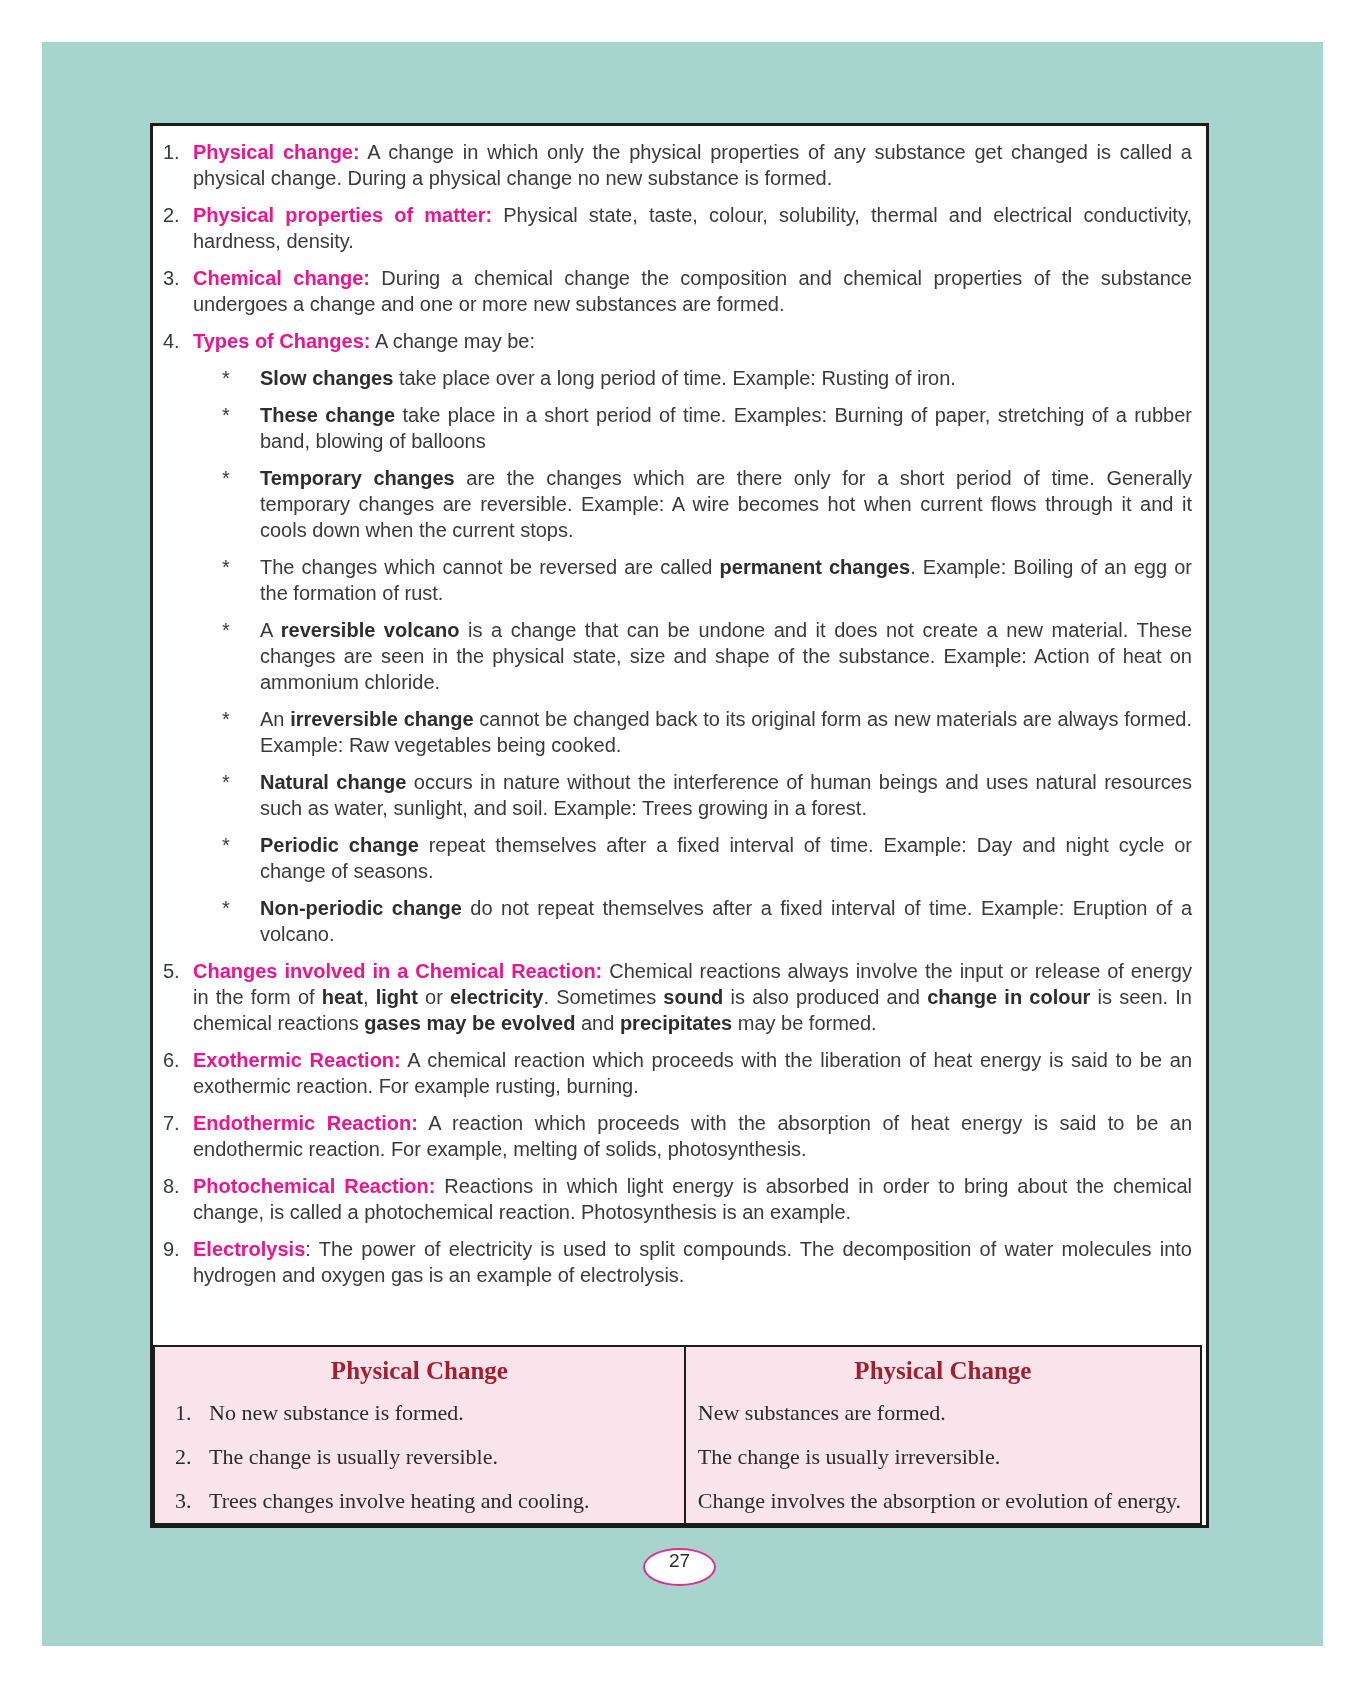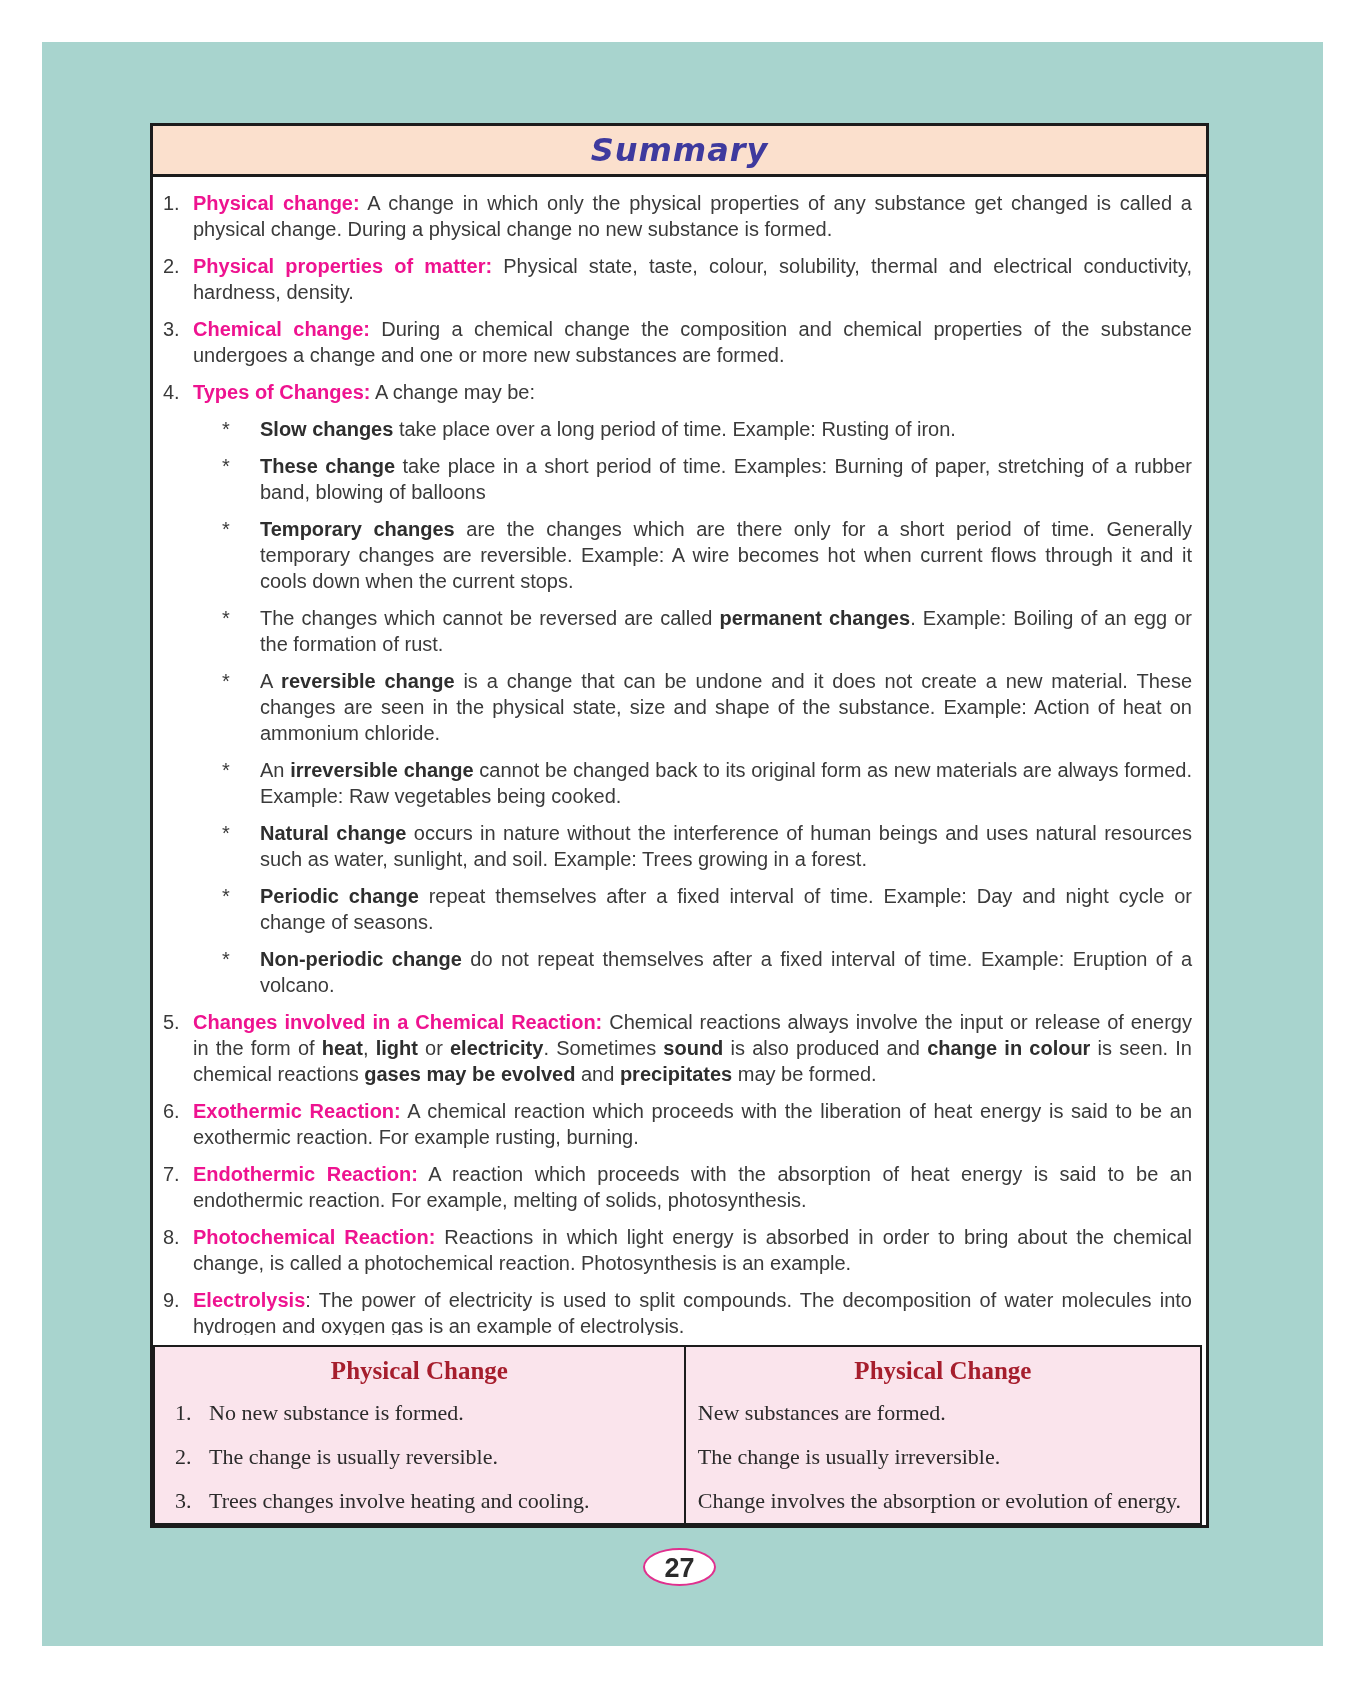--- a/index.html
+++ b/index.html
@@ -55,33 +55,30 @@
   }
   table.compare td { font-size:22px; padding:9px 12px 9px 12px; vertical-align:top; }
   table.compare .col-left { border-right:2px solid #1c1c1c; width:50.7%; }
   td.cell-left { display:table-cell; }
   .cell-left-inner { display:flex; }
   .row-num { width:42px; flex:0 0 42px; padding-left:8px; }
 
   .page-badge {
     position:absolute; left:643px; top:1548px; width:73px; height:38px;
     background:#ffffff; border:2px solid #e0308e; border-radius:50%;
-    display:flex; align-items:flex-end; justify-content:center;
-    font-size:27px; color:#2b2b2b;font-weight:bold;
+    display:flex; align-items:flex-start; justify-content:center;
+    font-size:19px; color:#2b2b2b;
   }
 </style>
 </head>
 <body>
 
 <div class="teal-panel"></div>
 
 <div class="content-box">
-  <div class="summary-header">
-    <span class="summary-title">Summary</span>
-  </div>
 
   <div class="list">
       <div class="item">
         <span class="num">1.</span>
         <div class="text"><span class="heading">Physical change:</span><span> A change in which only the physical properties of any substance get changed is called a physical change. During a physical change no new substance is formed.</span></div>
       </div>
       <div class="item">
         <span class="num">2.</span>
         <div class="text"><span class="heading">Physical properties of matter:</span><span> Physical state, taste, colour, solubility, thermal and electrical conductivity, hardness, density.</span></div>
       </div>
@@ -104,21 +101,21 @@
       <div class="item bullet">
         <span class="marker">*</span>
         <div class="text"><span class="bold">Temporary changes</span><span> are the changes which are there only for a short period of time. Generally temporary changes are reversible. Example: A wire becomes hot when current flows through it and it cools down when the current stops.</span></div>
       </div>
       <div class="item bullet">
         <span class="marker">*</span>
         <div class="text"><span>The changes which cannot be reversed are called </span><span class="bold">permanent changes</span><span>. Example: Boiling of an egg or the formation of rust.</span></div>
       </div>
       <div class="item bullet">
         <span class="marker">*</span>
-        <div class="text"><span>A </span><span class="bold">reversible change</span><span> is a change that can be undone and it does not create a new material. These changes are seen in the physical state, size and shape of the substance. Example: Action of heat on ammonium chloride.</span></div>
+        <div class="text"><span>A </span><span class="bold">reversible volcano</span><span> is a change that can be undone and it does not create a new material. These changes are seen in the physical state, size and shape of the substance. Example: Action of heat on ammonium chloride.</span></div>
       </div>
       <div class="item bullet">
         <span class="marker">*</span>
         <div class="text"><span>An </span><span class="bold">irreversible change</span><span> cannot be changed back to its original form as new materials are always formed. Example: Raw vegetables being cooked.</span></div>
       </div>
       <div class="item bullet">
         <span class="marker">*</span>
         <div class="text"><span class="bold">Natural change</span><span> occurs in nature without the interference of human beings and uses natural resources such as water, sunlight, and soil. Example: Trees growing in a forest.</span></div>
       </div>
       <div class="item bullet">

